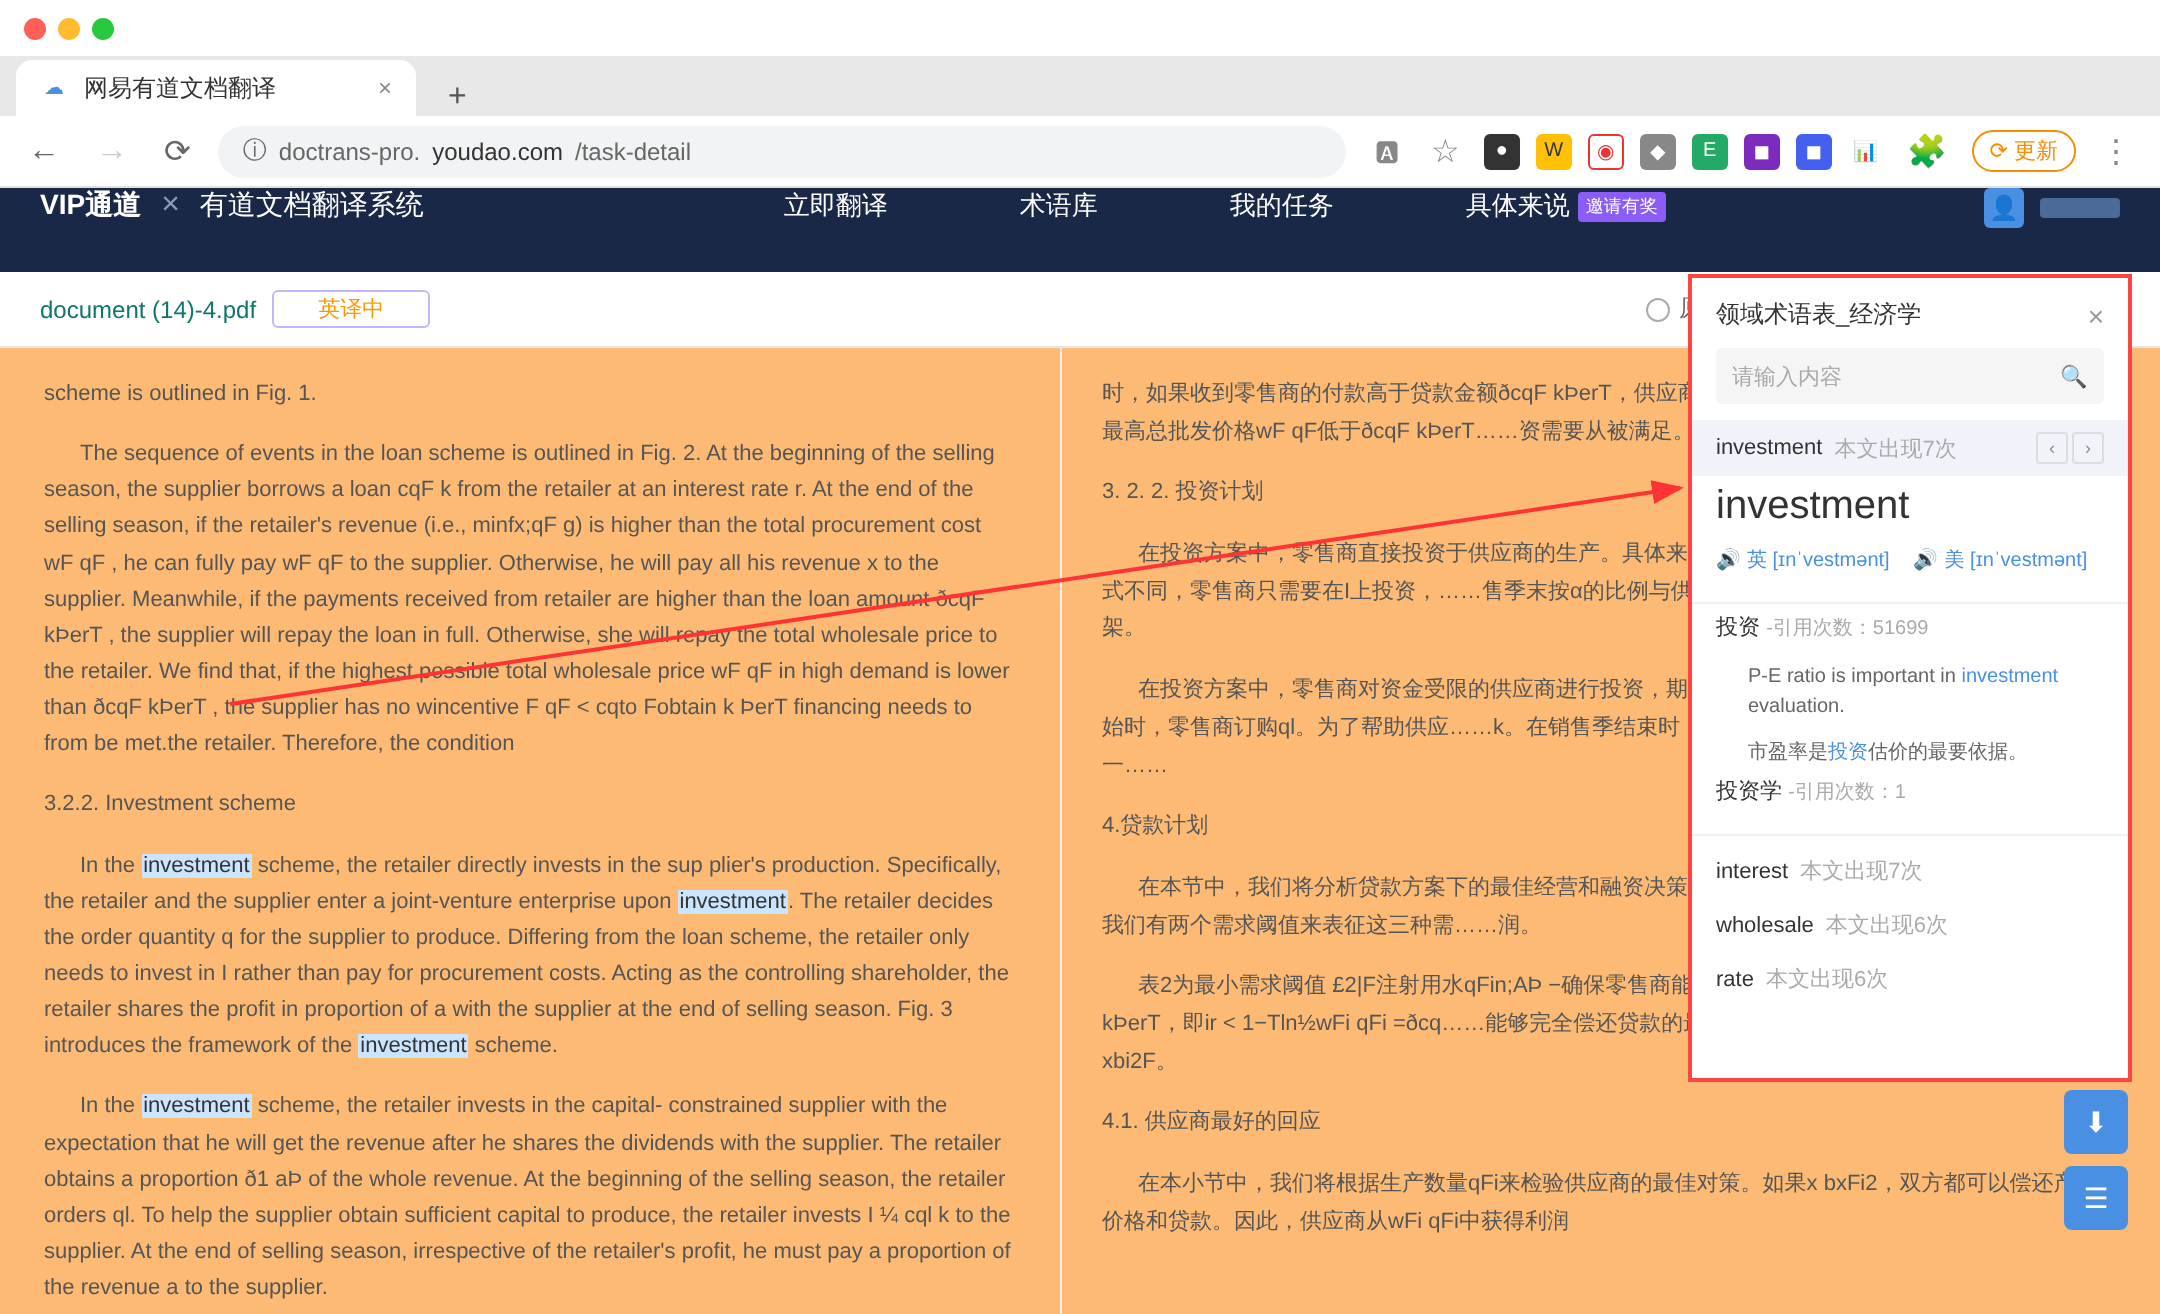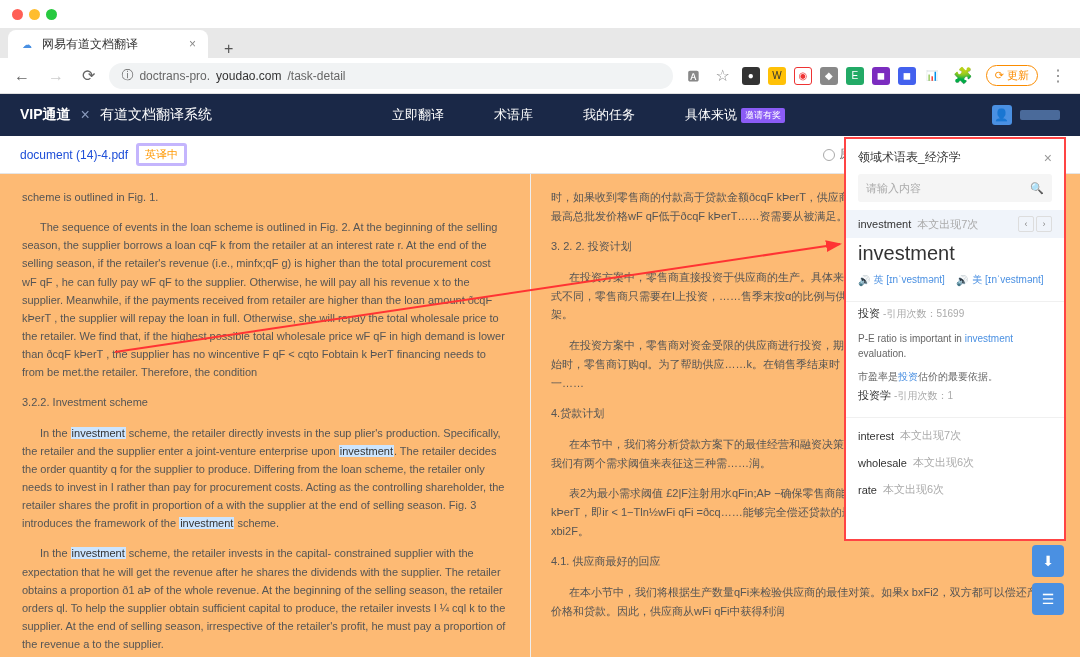--- a/index.html
+++ b/index.html
@@ -13,33 +13,33 @@
 .tab-close{margin-left:auto;color:#888;cursor:pointer}
 .tab-add{margin-left:8px;color:#555;font-size:16px;padding:0 8px}
 .addr-bar{height:36px;background:#fff;display:flex;align-items:center;padding:0 10px;gap:10px;border-bottom:1px solid #e0e0e0}
 .nav-arrow{color:#666;font-size:16px;padding:0 4px}
 .nav-arrow.dim{color:#ccc}
 .url-box{flex:1;display:flex;align-items:center;gap:6px;font-size:12px;color:#666;background:#f1f3f4;border-radius:14px;height:26px;padding:0 12px}
 .url-domain{color:#333}
 .ext-icons{display:flex;gap:8px;align-items:center}
 .ext-icon{width:18px;height:18px;border-radius:3px;display:flex;align-items:center;justify-content:center;font-size:10px;color:#fff}
 .update-btn{display:flex;align-items:center;gap:3px;border:1px solid #fb8c00;color:#fb8c00;border-radius:12px;padding:2px 8px;font-size:11px}
-.app-header{height:42px;background:#1a2847;display:flex;align-items:center;padding:0 20px;color:#fff}
+.app-header{height:42px;background:#1a2847;display:flex;align-items:flex-start;padding:0 20px;color:#fff}
 .vip-badge{font-weight:bold;font-size:14px}
 .vip-x{margin:0 10px;color:#8899bb}
 .app-title{font-size:14px;font-weight:500}
-.app-nav{display:flex;margin-left:180px;gap:50px}
+.app-nav{display:flex;margin-left:180px;gap:66px}
 .app-nav-item{font-size:13px;color:#fff;cursor:pointer;display:flex;align-items:center;gap:4px}
 .invite-tag{background:#8b5cf6;font-size:9px;padding:1px 4px;border-radius:2px}
 .user-area{margin-left:auto;display:flex;align-items:center;gap:8px}
 .user-icon{width:20px;height:20px;background:#4a90e2;border-radius:3px;display:flex;align-items:center;justify-content:center;font-size:12px}
 .user-name{width:40px;height:10px;background:#4a6a9a;border-radius:2px}
 .sub-bar{height:38px;background:#fff;display:flex;align-items:center;padding:0 20px;border-bottom:1px solid #e5e5e5;font-size:12px}
-.doc-name{color:#1d4ed8}
-.status-tag{border:3px solid #c4b5fd;color:#ff9800;border-radius:3px;padding:1px 6px;margin-left:8px;font-size:11px}
+.doc-name{color:#0f766e}
+.status-tag{border:1px solid #c4b5fd;color:#ff9800;border-radius:3px;padding:1px 22px;margin-left:8px;font-size:11px}
 .sub-right{margin-left:auto;display:flex;align-items:center;gap:20px}
 .view-opt{display:flex;align-items:center;gap:4px;color:#666}
 .radio{width:12px;height:12px;border:1px solid #aaa;border-radius:50%;display:inline-block}
 .radio.on{border-color:#4a90e2;background:radial-gradient(#4a90e2 40%,transparent 45%)}
 .view-opt.active{color:#4a90e2}
 .subject{color:#666}
 .menu-icon{color:#bbb;font-size:14px}
 .content{display:flex;height:483px;background:#fdba74;position:relative}
 .left-pane{width:530px;padding:14px 22px;overflow:hidden;font-size:11px;line-height:1.65;color:#555}
 .left-pane p{margin-bottom:12px;text-indent:18px}
@@ -58,21 +58,21 @@
 .gp-term{color:#333}
 .gp-count{color:#aaa;margin-left:6px}
 .gp-nav{margin-left:auto;display:flex;gap:2px}
 .gp-nav-btn{width:16px;height:16px;border:1px solid #ddd;border-radius:2px;display:flex;align-items:center;justify-content:center;font-size:9px;color:#888}
 .gp-head-term{padding:4px 12px 8px;font-size:20px;color:#333;font-weight:400}
 .gp-pron{padding:0 12px 10px;display:flex;gap:12px;font-size:10px;color:#4a90e2}
 .gp-pron span{display:flex;align-items:center;gap:3px}
 .gp-def{padding:0 12px 6px;font-size:11px}
 .gp-def-label{color:#333}
 .gp-def-cite{color:#aaa;font-size:10px}
-.gp-example{padding:4px 12px;font-size:10px;color:#666;line-height:1.5}
+.gp-example{padding:4px 28px;font-size:10px;color:#666;line-height:1.5}
 .gp-example-en .kw{color:#4a90e2}
 .gp-example-cn .kw{color:#4a90e2}
 .gp-source{padding:2px 12px 8px;font-size:9px;color:#bbb}
 .gp-sep{height:1px;background:#f0f0f0;margin:4px 0}
 .float-btns{position:absolute;right:16px;bottom:42px;display:flex;flex-direction:column;gap:6px;z-index:20}
 .float-btn{width:32px;height:32px;background:#4a90e2;border-radius:4px;display:flex;align-items:center;justify-content:center;color:#fff;font-size:14px}
 .arrow-line{position:absolute;z-index:5;pointer-events:none}
 </style>
 </head>
 <body>

